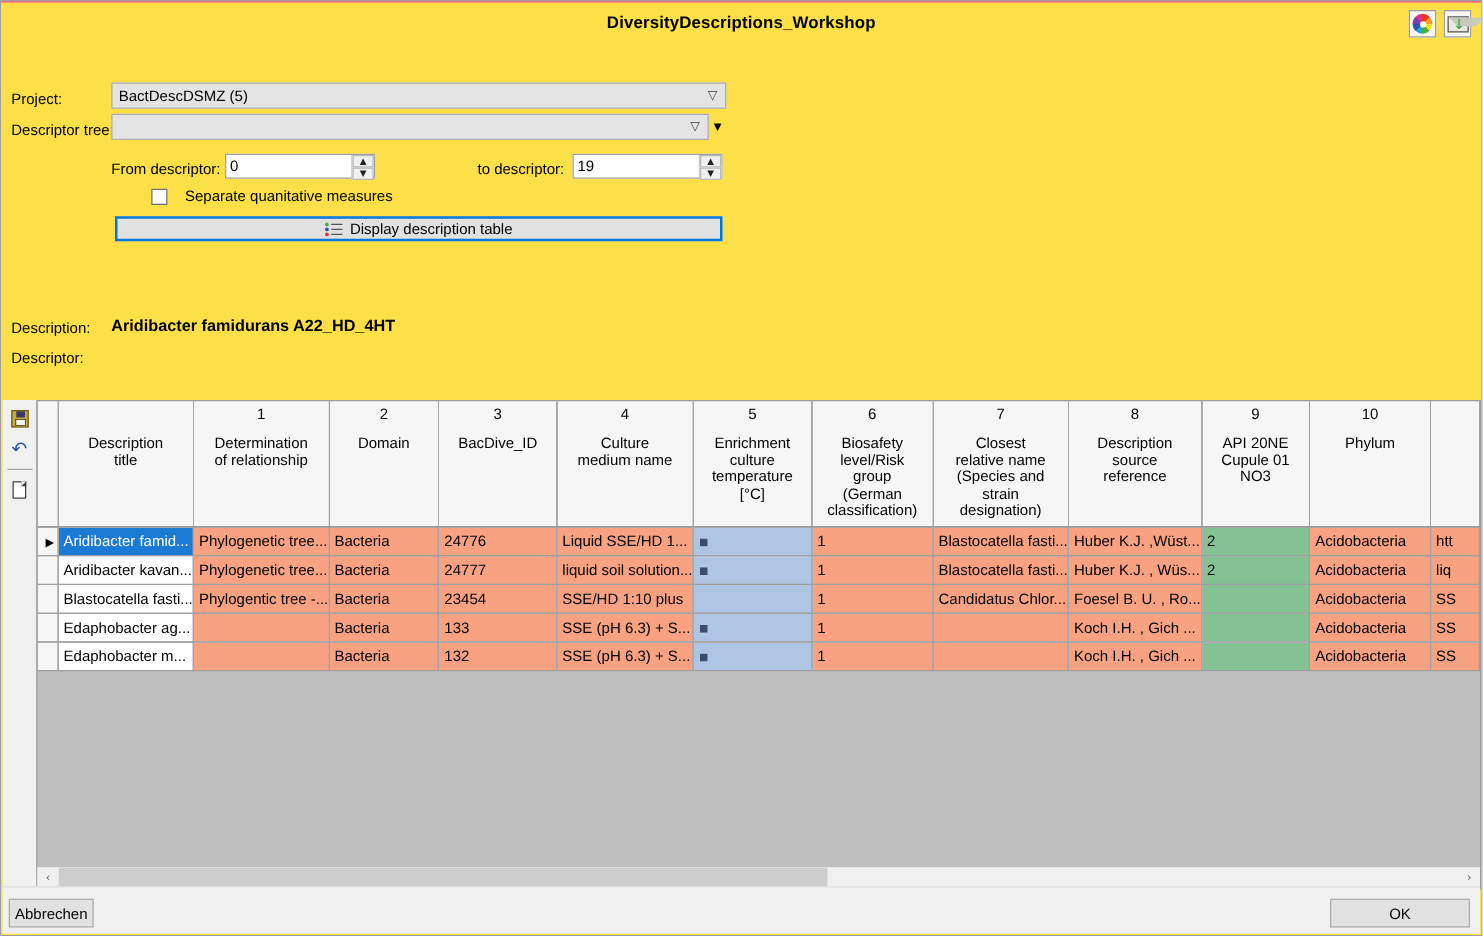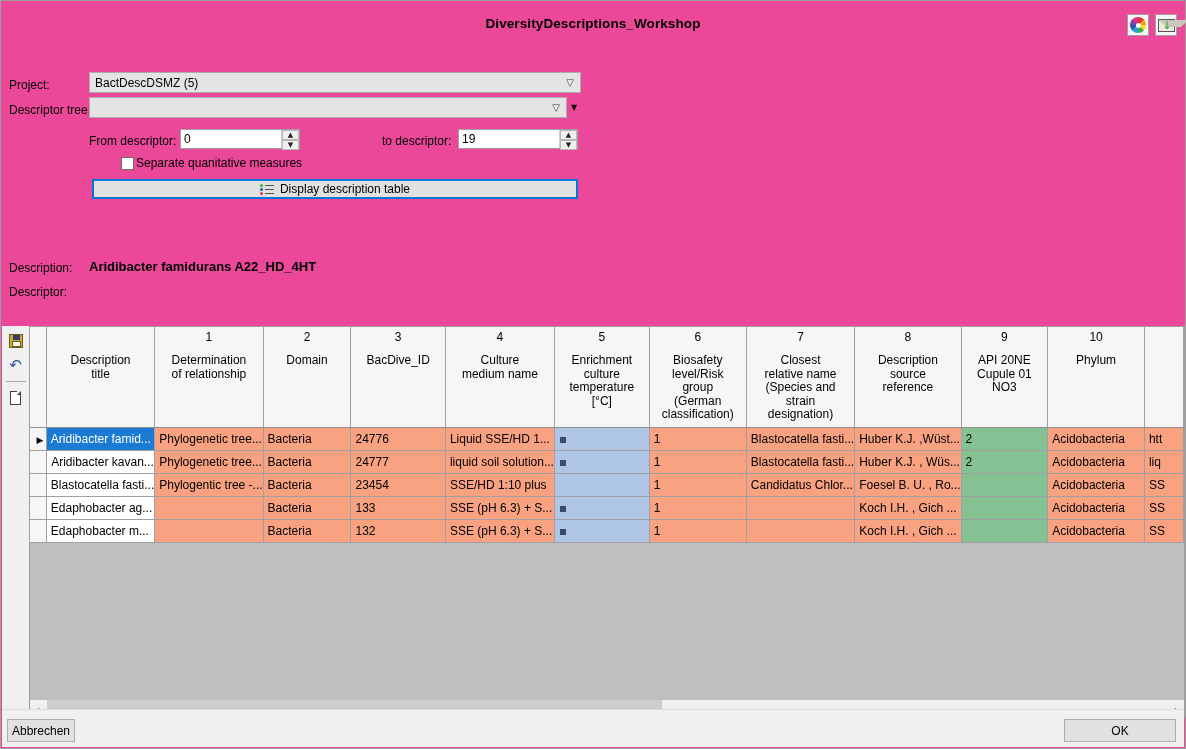--- a/index.html
+++ b/index.html
@@ -62,23 +62,23 @@
   #win-controls > div {
     width: 45px; height: 30px;
     display: flex; align-items: center; justify-content: center;
     color: #333;
   }
   .wc-glyph { font-size: 13px; line-height: 1; font-family: "DejaVu Sans", sans-serif; }
 
   
   #client {
     flex: 1;
-    background: #ec4899;
-    position: relative;
-    border-top: 7px solid #ec4899;
+    background: #fde047;
+    position: relative;
+    border-top: 1px solid #ec4899;
   }
 
   #header-title {
     position: absolute; left: 0; right: 0; top: 8px;
     text-align: center;
     font-weight: bold; font-size: 13.5px;
     letter-spacing: 0.1px;
   }
 
   .top-icons { position: absolute; right: 8px; top: 6px; display: flex; gap: 6px; }
@@ -160,21 +160,21 @@
     width: 17px; border-left: 1px solid #cdcdcd;
     display: flex; flex-direction: column;
     background: #f0f0f0;
   }
   .spin .btns > div {
     flex: 1; display: flex; align-items: center; justify-content: center;
     font-size: 7px; font-family: "DejaVu Sans", sans-serif; color:#222;
     border: 1px solid #b8b8b8; box-sizing: border-box; background:#f0f0f0;
   }
 
-  .chk-row { position: absolute; display: flex; align-items: flex-end; gap: 2px; padding-left: 28px; }
+  .chk-row { position: absolute; display: flex; align-items: flex-end; gap: 14px; padding-left: 28px; }
   .chk-box {
     width: 13px; height: 13px; background: #fff;
     border: 1px solid #6d6d6d; box-sizing: border-box;
   }
 
   .bigbtn {
     position: absolute;
     background: #e1e1e1;
     border: 2px solid #0078d7;
     box-sizing: border-box;
@@ -460,21 +460,21 @@
                 <td class="c-blue" style="width: 100px;"><span class="blue-mark"></span></td>
                 <td class="c-orange" style="width: 100px;">1</td>
                 <td class="c-orange" style="width: 100px;">Blastocatella fasti...</td>
                 <td class="c-orange" style="width: 100px;">Huber K.J. ,Wüst...</td>
                 <td class="c-green" style="width: 100px;">2</td>
                 <td class="c-orange" style="width: 100px;">Acidobacteria</td>
                 <td class="c-orange" style="width: 42px;">htt</td>
               </tr>
               <tr>
                 <td class="rowsel"></td>
-                <td class="c-title" style="width: 100px; text-align: center;">Aridibacter kavan...</td>
+                <td class="c-title" style="width: 100px;">Aridibacter kavan...</td>
                 <td class="c-orange" style="width: 92px;">Phylogenetic tree...</td>
                 <td class="c-orange" style="width: 100px;">Bacteria</td>
                 <td class="c-orange" style="width: 100px;">24777</td>
                 <td class="c-orange" style="width: 100px; margin-top: 36px;">liquid soil solution...</td>
                 <td class="c-blue" style="width: 100px;"><span class="blue-mark"></span></td>
                 <td class="c-orange" style="width: 100px;">1</td>
                 <td class="c-orange" style="width: 100px;">Blastocatella fasti...</td>
                 <td class="c-orange" style="width: 100px;">Huber K.J. , Wüs...</td>
                 <td class="c-green" style="width: 100px;">2</td>
                 <td class="c-orange" style="width: 100px;">Acidobacteria</td>

